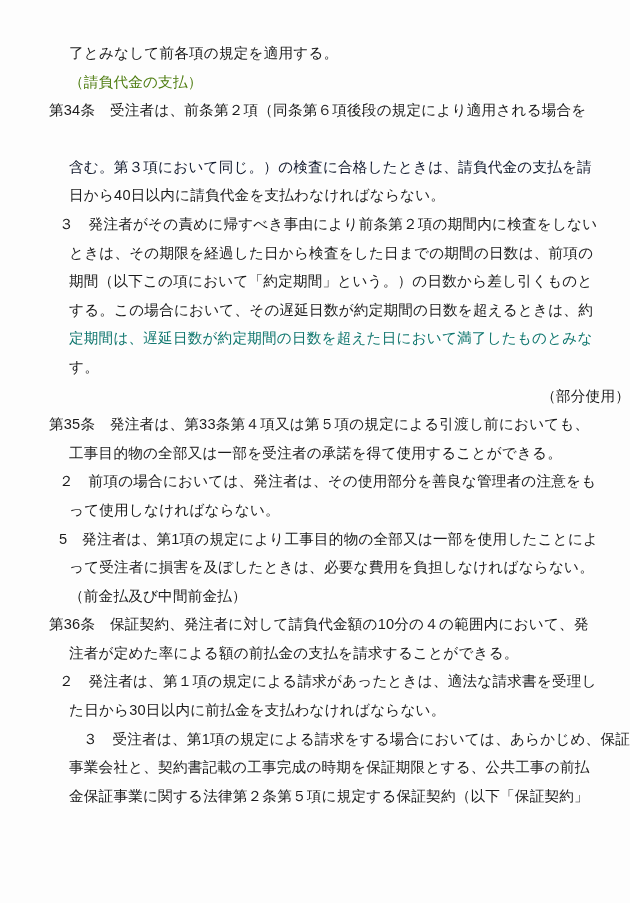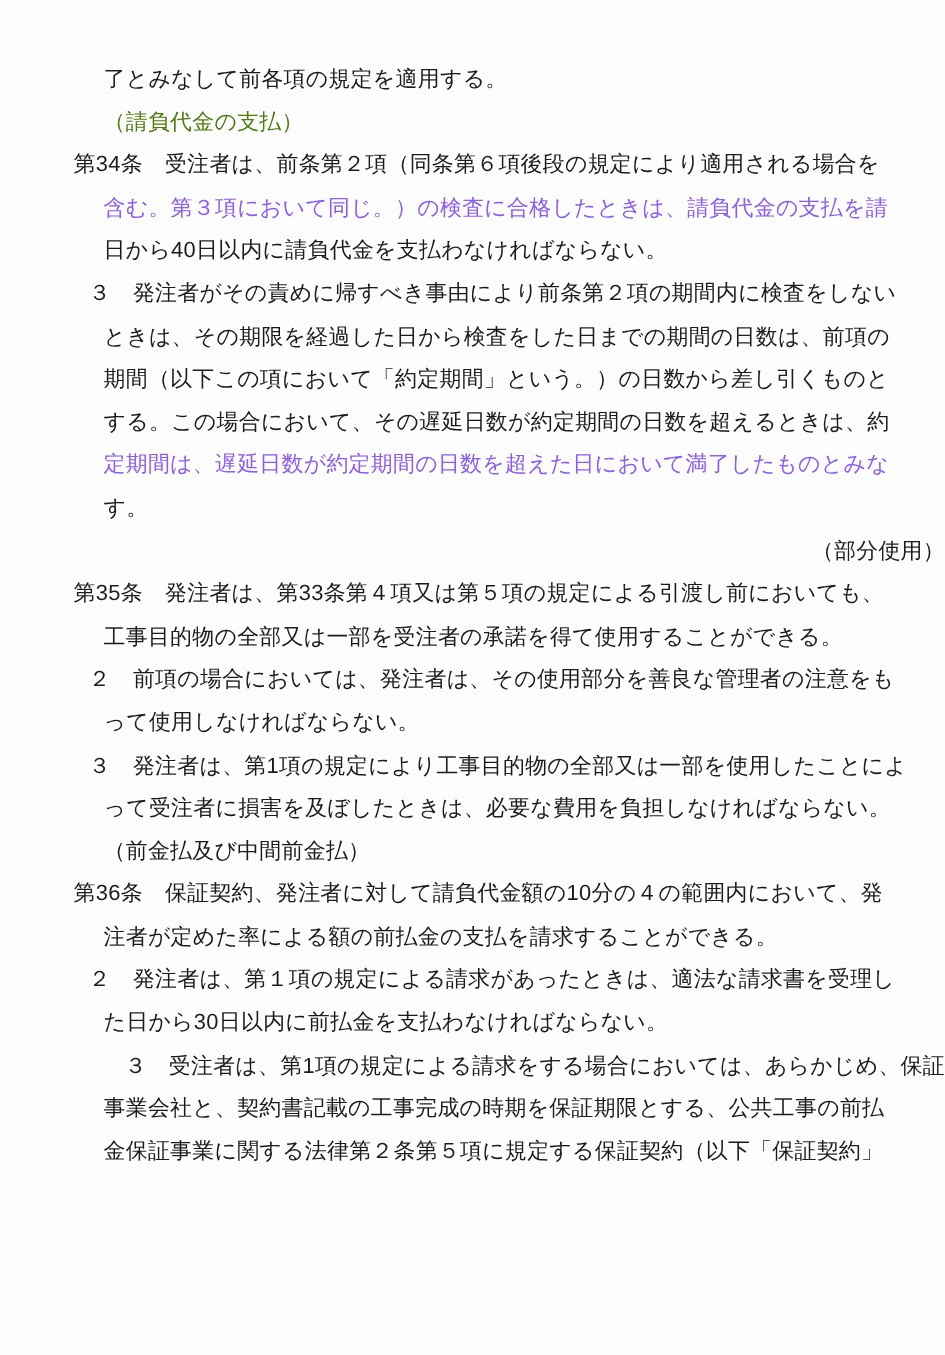--- a/index.html
+++ b/index.html
@@ -35,34 +35,34 @@
   .doc-line.heading { padding-left: 69px; }
 </style>
 </head>
 <body>
 
 <main class="page">
   <section class="text-block" id="doc-lines">
       <div class="doc-line cont" style="color: rgb(27, 27, 27);">了とみなして前各項の規定を適用する。</div>
       <div class="doc-line heading" style="color: #4d7c0f;">（請負代金の支払）</div>
       <div class="doc-line article" style="color: rgb(27, 27, 27);">第34条　受注者は、前条第２項（同条第６項後段の規定により適用される場合を</div>
-      <div class="doc-line cont" style="color: #8b5cf6;">含む。第３項において同じ。）の検査に合格したときは、請負代金の支払を請</div>
+      <div class="doc-line cont" style="color: #0f172a; margin-top: 28px;">含む。第３項において同じ。）の検査に合格したときは、請負代金の支払を請</div>
       <div class="doc-line cont" style="color: rgb(27, 27, 27);">日から40日以内に請負代金を支払わなければならない。</div>
       <div class="doc-line para" style="color: rgb(27, 27, 27);">３　発注者がその責めに帰すべき事由により前条第２項の期間内に検査をしない</div>
       <div class="doc-line cont" style="color: rgb(27, 27, 27);">ときは、その期限を経過した日から検査をした日までの期間の日数は、前項の</div>
       <div class="doc-line cont" style="color: rgb(27, 27, 27);">期間（以下この項において「約定期間」という。）の日数から差し引くものと</div>
       <div class="doc-line cont" style="color: rgb(27, 27, 27);">する。この場合において、その遅延日数が約定期間の日数を超えるときは、約</div>
-      <div class="doc-line cont" style="color: #8b5cf6;">定期間は、遅延日数が約定期間の日数を超えた日において満了したものとみな</div>
+      <div class="doc-line cont" style="color: #0f766e;">定期間は、遅延日数が約定期間の日数を超えた日において満了したものとみな</div>
       <div class="doc-line cont" style="color: rgb(27, 27, 27);">す。</div>
       <div class="doc-line heading" style="color: rgb(27, 27, 27); text-align: right;">（部分使用）</div>
       <div class="doc-line article" style="color: rgb(27, 27, 27);">第35条　発注者は、第33条第４項又は第５項の規定による引渡し前においても、</div>
       <div class="doc-line cont" style="color: rgb(27, 27, 27);">工事目的物の全部又は一部を受注者の承諾を得て使用することができる。</div>
       <div class="doc-line para" style="color: rgb(27, 27, 27);">２　前項の場合においては、発注者は、その使用部分を善良な管理者の注意をも</div>
       <div class="doc-line cont" style="color: rgb(27, 27, 27);">って使用しなければならない。</div>
-      <div class="doc-line para" style="color: rgb(27, 27, 27);">３　発注者は、第1項の規定により工事目的物の全部又は一部を使用したことによ</div>
+      <div class="doc-line para" style="color: rgb(27, 27, 27);">5　発注者は、第1項の規定により工事目的物の全部又は一部を使用したことによ</div>
       <div class="doc-line cont" style="color: rgb(27, 27, 27);">って受注者に損害を及ぼしたときは、必要な費用を負担しなければならない。</div>
       <div class="doc-line heading" style="color: rgb(27, 27, 27);">（前金払及び中間前金払）</div>
       <div class="doc-line article" style="color: rgb(27, 27, 27);">第36条　保証契約、発注者に対して請負代金額の10分の４の範囲内において、発</div>
       <div class="doc-line cont" style="color: rgb(27, 27, 27);">注者が定めた率による額の前払金の支払を請求することができる。</div>
       <div class="doc-line para" style="color: rgb(27, 27, 27);">２　発注者は、第１項の規定による請求があったときは、適法な請求書を受理し</div>
       <div class="doc-line cont" style="color: rgb(27, 27, 27);">た日から30日以内に前払金を支払わなければならない。</div>
       <div class="doc-line para" style="color: rgb(27, 27, 27); text-align: right;">３　受注者は、第1項の規定による請求をする場合においては、あらかじめ、保証</div>
       <div class="doc-line cont" style="color: rgb(27, 27, 27);">事業会社と、契約書記載の工事完成の時期を保証期限とする、公共工事の前払</div>
       <div class="doc-line cont" style="color: rgb(27, 27, 27);">金保証事業に関する法律第２条第５項に規定する保証契約（以下「保証契約」</div>
     </section>

